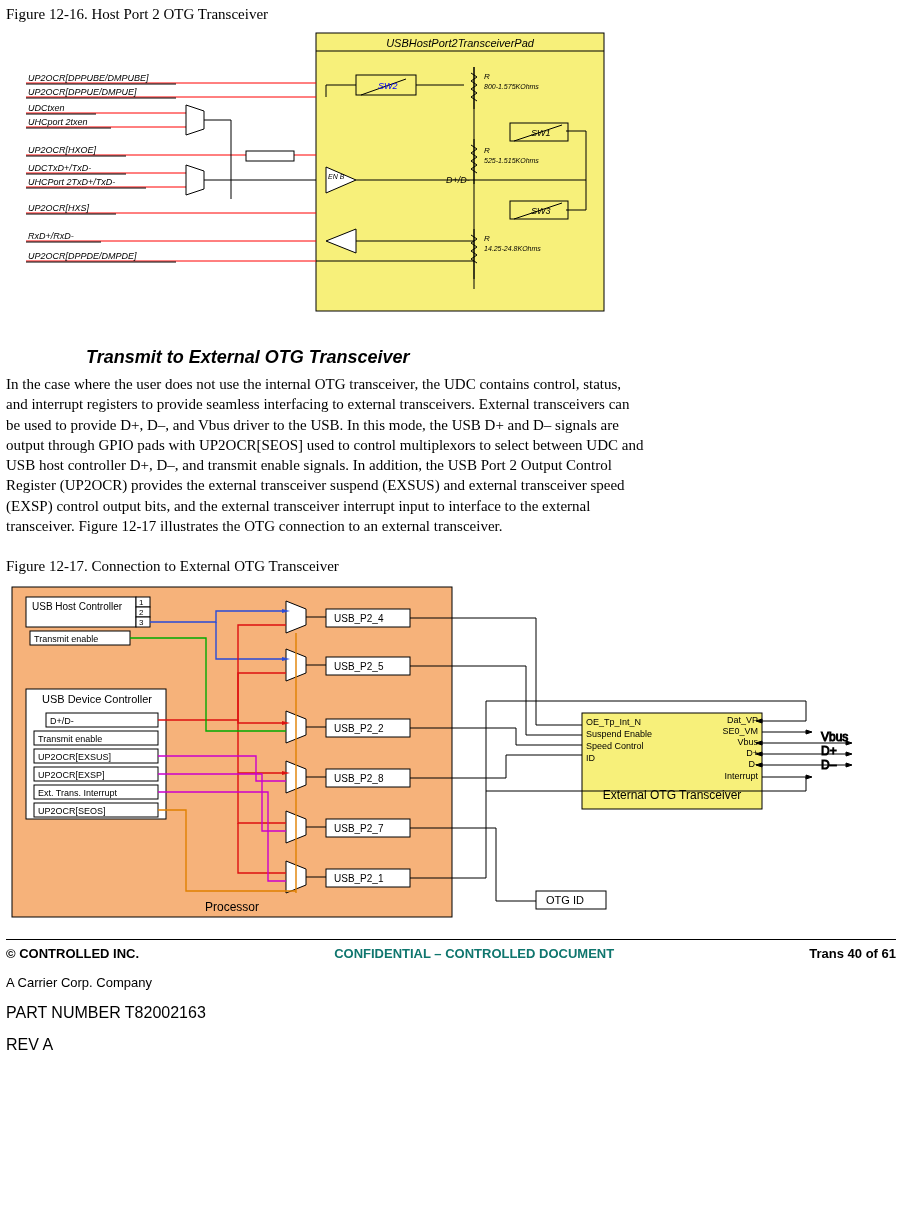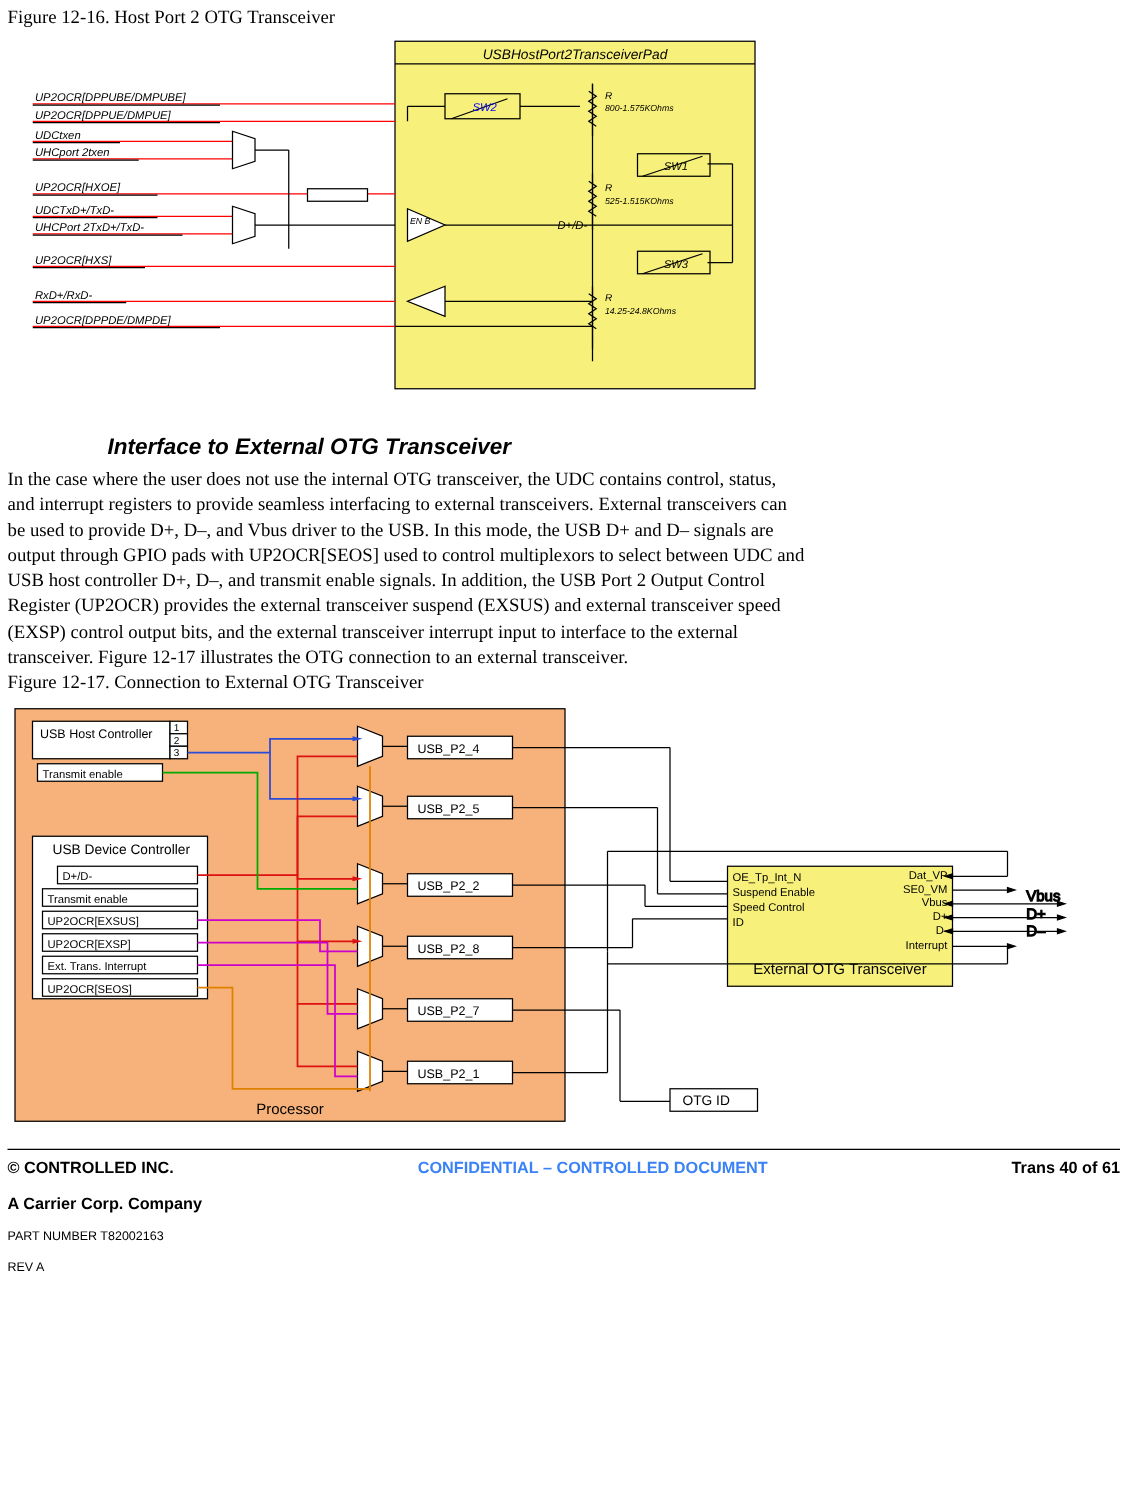--- a/index.html
+++ b/index.html
@@ -42,31 +42,31 @@
     margin: 8px 0 6px 0;
   }
   .footer-row {
     display: flex;
     justify-content: space-between;
     font-family: Arial, Helvetica, sans-serif;
     font-size: 13px;
     font-weight: bold;
   }
   .footer-mid {
-    color: #3b82f6;
+    color: #0f766e;
   }
   .footer-sub {
     font-family: Arial, Helvetica, sans-serif;
     font-size: 13px;
-    font-weight: bold;
+    font-weight: normal;
     margin-top: 14px;
   }
   .footer-part, .footer-rev {
     font-family: Arial, Helvetica, sans-serif;
-    font-size: 10px;
+    font-size: 16px;
     margin-top: 14px;
   }
   svg { display: block; }
 </style>
 </head>
 <body>
 
 <div class="fig-title">Figure 12-16. Host Port 2 OTG Transceiver</div>
 
 <div class="fig-wrap-1">
@@ -181,24 +181,24 @@
     <line x1="540" y1="102" x2="560" y2="102" stroke="#000"></line>
         <line x1="560" y1="102" x2="560" y2="151" stroke="#000"></line>
     <line x1="540" y1="181" x2="560" y2="181" stroke="#000"></line>
         <line x1="560" y1="181" x2="560" y2="151" stroke="#000"></line>
     <line x1="330" y1="212" x2="448" y2="212" stroke="#000"></line>
     <line x1="290" y1="232" x2="448" y2="232" stroke="#000"></line>
   </g>
 </svg>
 </div>
 
-<div class="section-title">Interface to External OTG Transceiver</div>
+<div class="section-title">Transmit to External OTG Transceiver</div>
 <div class="body-text">In the case where the user does not use the internal OTG transceiver, the UDC contains control, status, and interrupt registers to provide seamless interfacing to external transceivers. External transceivers can be used to provide D+, D–, and Vbus driver to the USB. In this mode, the USB D+ and D– signals are output through GPIO pads with UP2OCR[SEOS] used to control multiplexors to select between UDC and USB host controller D+, D–, and transmit enable signals. In addition, the USB Port 2 Output Control Register (UP2OCR) provides the external transceiver suspend (EXSUS) and external transceiver speed (EXSP) control output bits, and the external transceiver interrupt input to interface to the external transceiver. Figure 12-17 illustrates the OTG connection to an external transceiver.</div>
 
-<div class="fig-title" style="margin-top:2px">Figure 12-17. Connection to External OTG Transceiver</div>
+<div class="fig-title" style="margin-top:22px">Figure 12-17. Connection to External OTG Transceiver</div>
 
 <div class="fig-wrap-2">
 <svg width="870" height="350" viewBox="0 0 870 350">
 
   <rect x="6" y="6" width="440" height="330" fill="#f6b27a" stroke="#000"></rect>
   <text x="226" y="330" text-anchor="middle" font-family="Arial" font-size="12">Processor</text>
 
   <rect x="20" y="16" width="110" height="30" fill="#fff" stroke="#000"></rect>
   <text x="26" y="29" font-family="Arial" font-size="10">USB Host Controller</text>
   <rect x="24" y="50" width="100" height="14" fill="#fff" stroke="#000"></rect>

